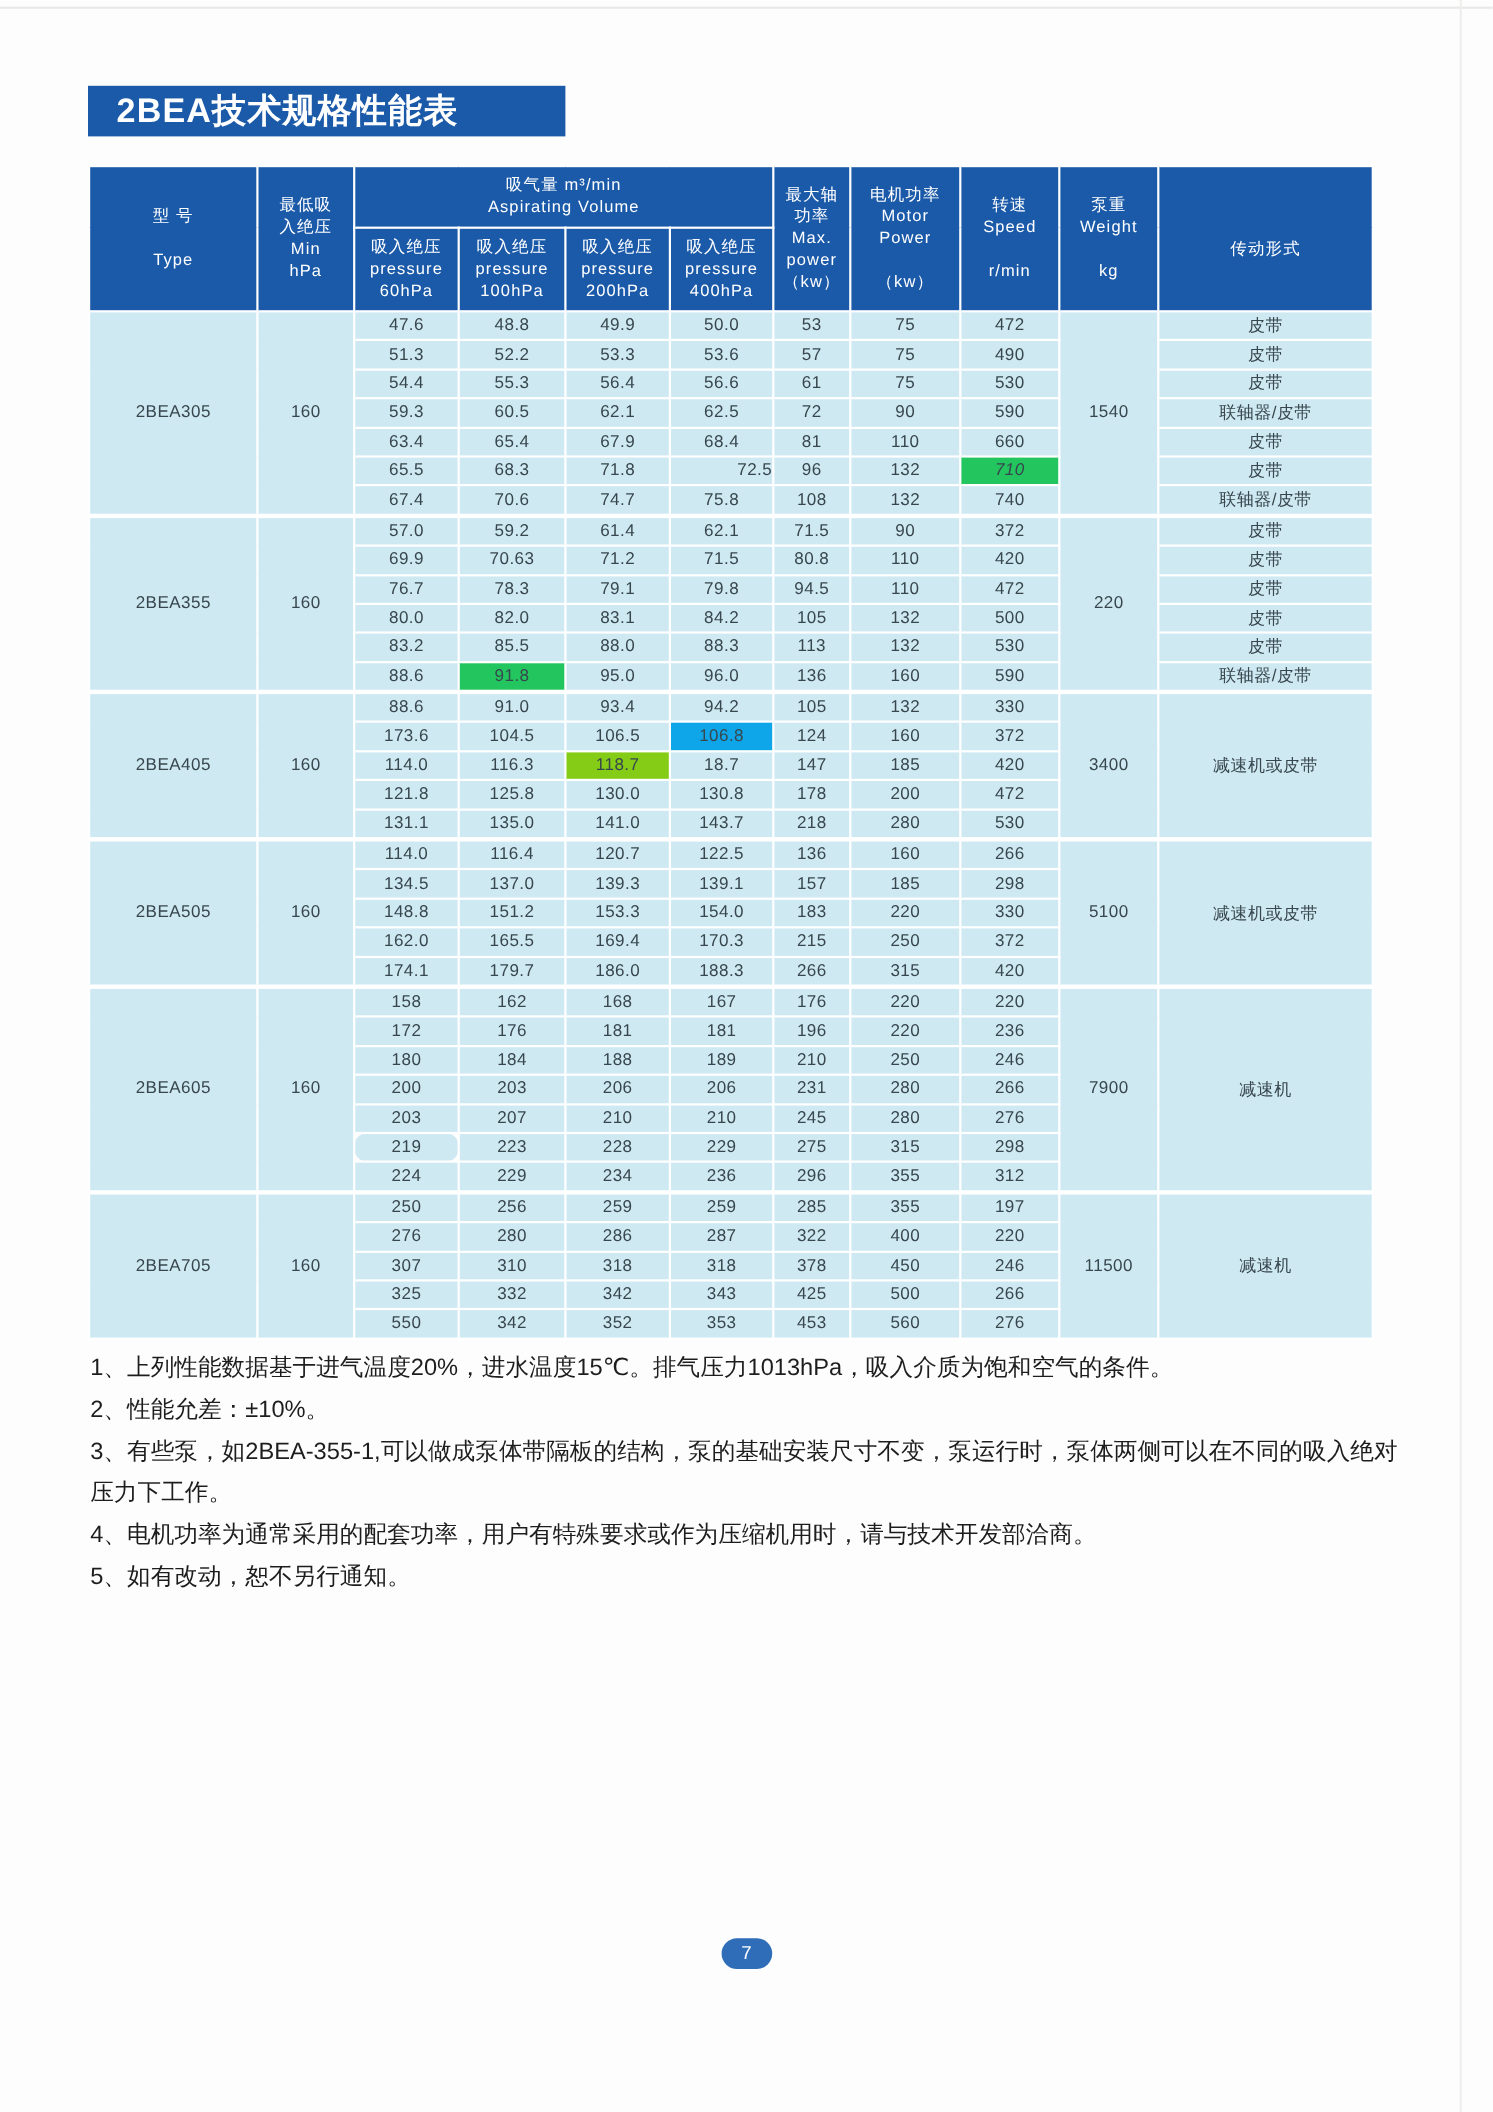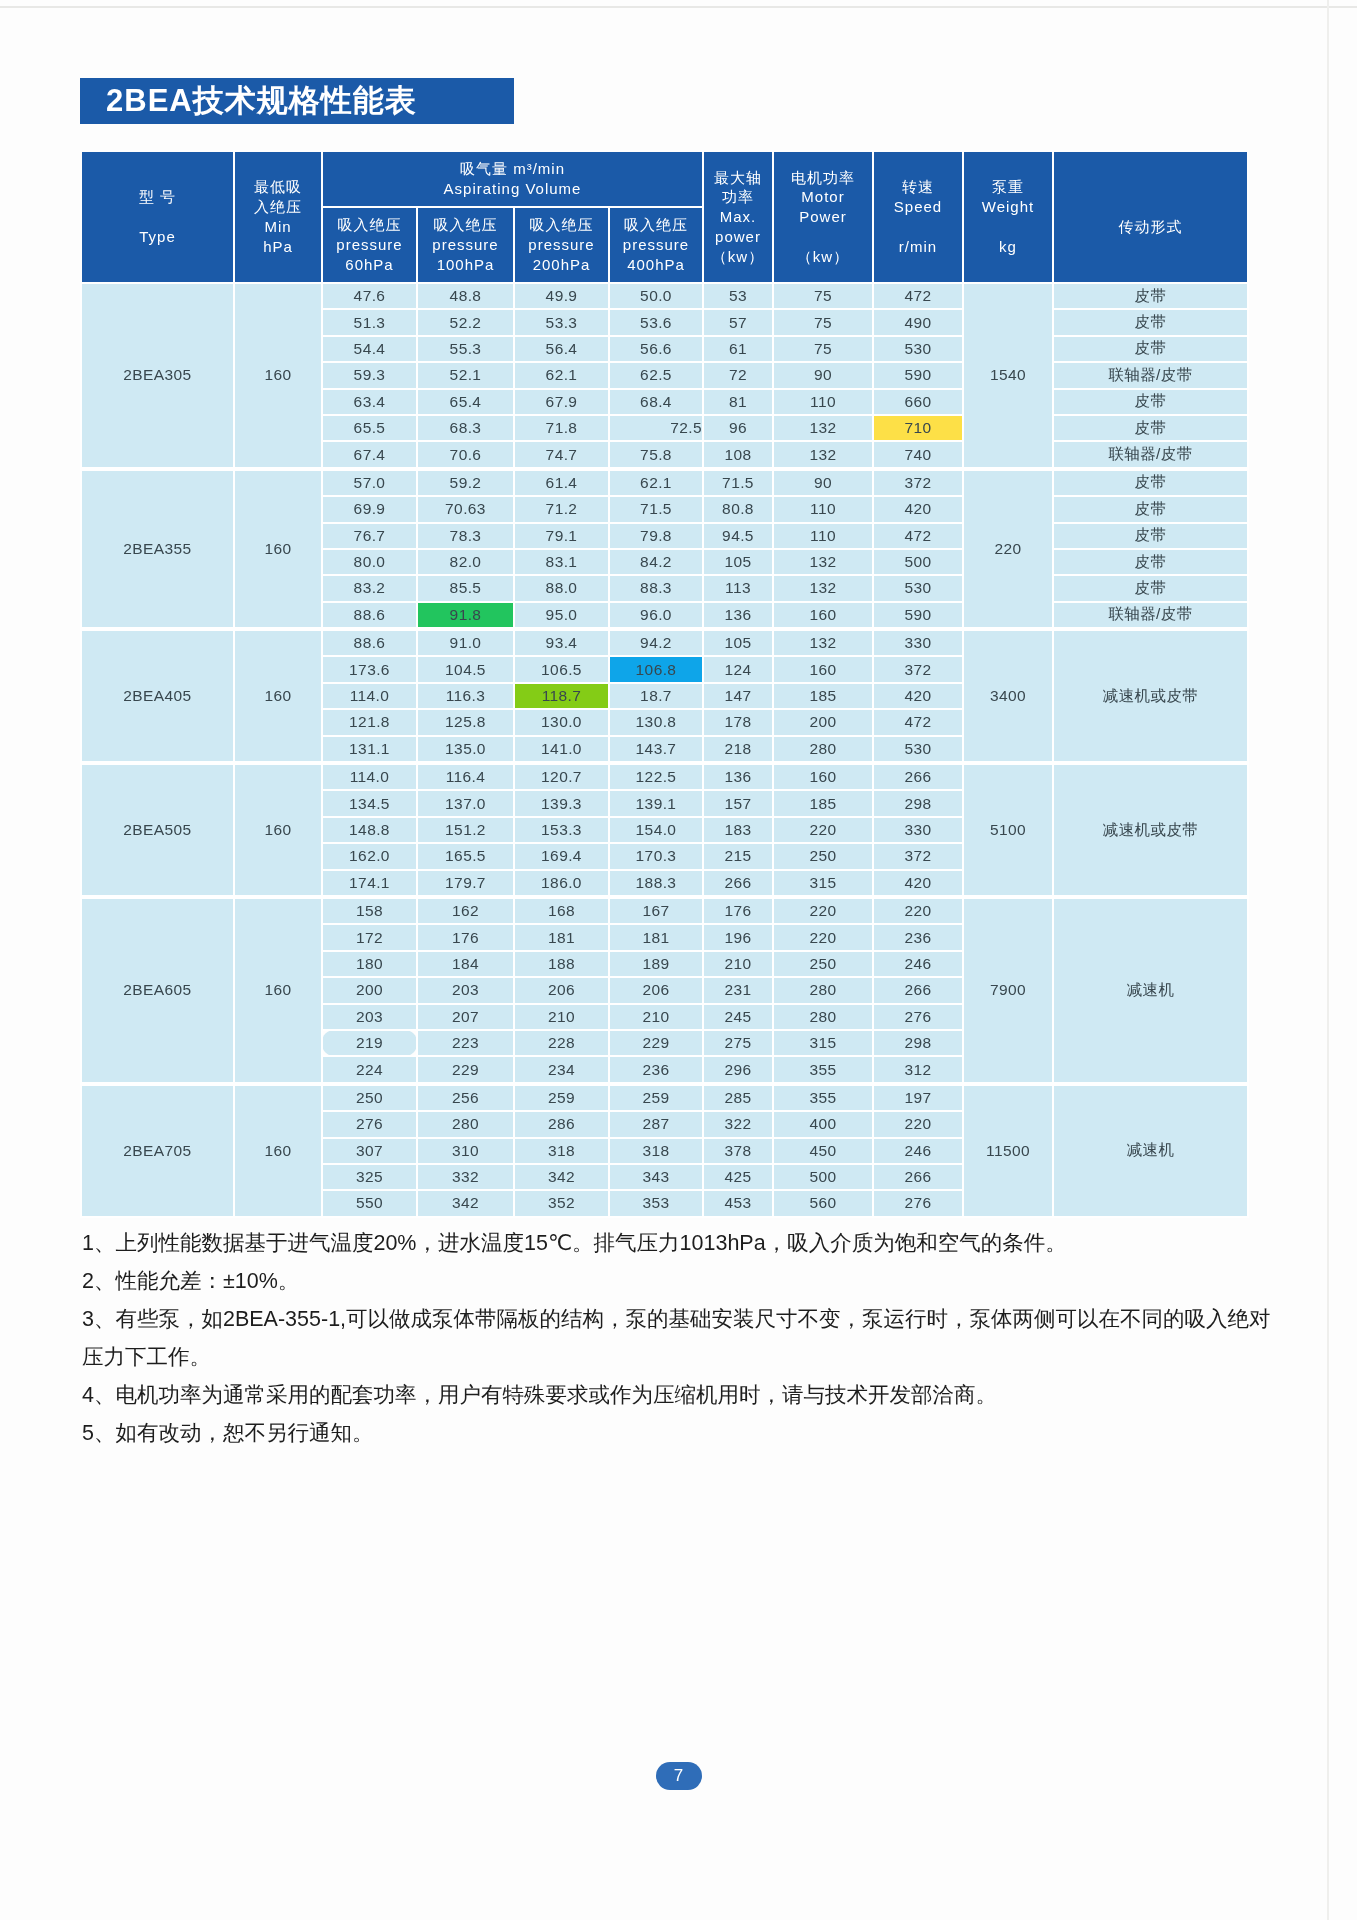--- a/index.html
+++ b/index.html
@@ -180,21 +180,21 @@
         <td style="background: rgb(207, 233, 243);">55.3</td>
         <td style="background: rgb(207, 233, 243);">56.4</td>
         <td style="background: rgb(207, 233, 243);">56.6</td>
         <td style="background: rgb(207, 233, 243);">61</td>
         <td style="background: rgb(207, 233, 243);">75</td>
         <td style="background: rgb(207, 233, 243);">530</td>
         <td class="trans-cell" style="background: rgb(207, 233, 243);">皮带</td>
       </tr>
       <tr>
         <td style="background: rgb(207, 233, 243);">59.3</td>
-        <td style="background: rgb(207, 233, 243);">52.1</td>
+        <td style="background: rgb(207, 233, 243);">60.5</td>
         <td style="background: rgb(207, 233, 243);">62.1</td>
         <td style="background: rgb(207, 233, 243);">62.5</td>
         <td style="background: rgb(207, 233, 243);">72</td>
         <td style="background: rgb(207, 233, 243);">90</td>
         <td style="background: rgb(207, 233, 243);">590</td>
         <td class="trans-cell" style="background: rgb(207, 233, 243);">联轴器/皮带</td>
       </tr>
       <tr>
         <td style="background: rgb(207, 233, 243);">63.4</td>
         <td style="background: rgb(207, 233, 243);">65.4</td>
@@ -205,21 +205,21 @@
         <td style="background: rgb(207, 233, 243);">660</td>
         <td class="trans-cell" style="background: rgb(207, 233, 243);">皮带</td>
       </tr>
       <tr>
         <td style="background: rgb(207, 233, 243);">65.5</td>
         <td style="background: rgb(207, 233, 243);">68.3</td>
         <td style="background: rgb(207, 233, 243);">71.8</td>
         <td style="background: rgb(207, 233, 243); text-align: right;">72.5</td>
         <td style="background: rgb(207, 233, 243);">96</td>
         <td style="background: rgb(207, 233, 243);">132</td>
-        <td style="background: #fde047;">710</td>
+        <td style="background: #22c55e; font-style: italic;">710</td>
         <td class="trans-cell" style="background: rgb(207, 233, 243);">皮带</td>
       </tr>
       <tr>
         <td style="background: rgb(207, 233, 243);">67.4</td>
         <td style="background: rgb(207, 233, 243);">70.6</td>
         <td style="background: rgb(207, 233, 243);">74.7</td>
         <td style="background: rgb(207, 233, 243);">75.8</td>
         <td style="background: rgb(207, 233, 243);">108</td>
         <td style="background: rgb(207, 233, 243);">132</td>
         <td style="background: rgb(207, 233, 243);">740</td>

